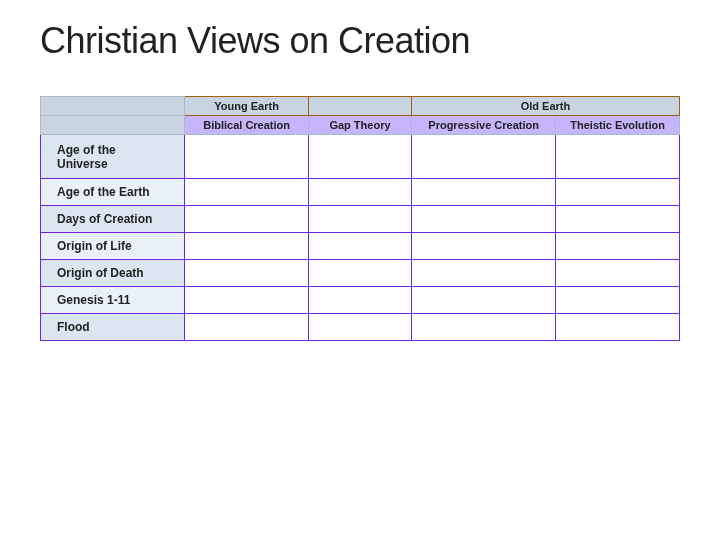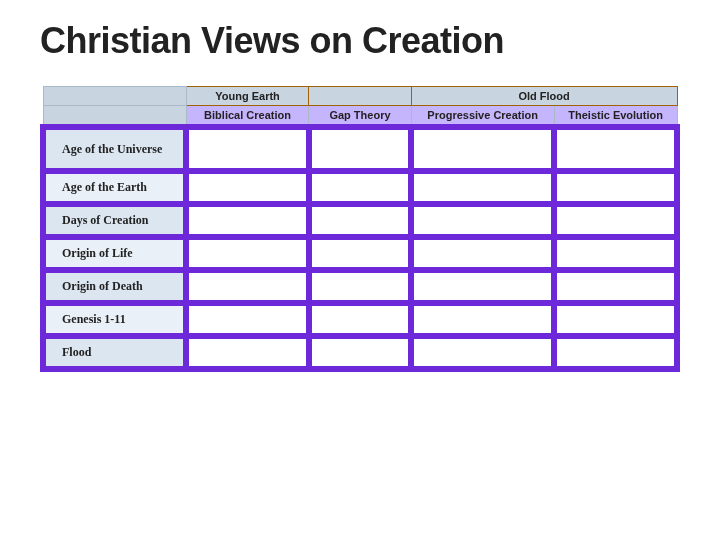--- a/index.html
+++ b/index.html
@@ -17,23 +17,23 @@
     }
 
     .page-container {
       width: 720px;
       height: 540px;
       padding: 20px 40px;
     }
 
     .page-title {
       font-size: 36px;
-      font-weight: bold;
+      font-weight: normal;
       color: #222222;
-      margin-bottom: 24px;
+      margin-bottom: 34px;
       letter-spacing: -0.5px;
     }
 
     .table-wrapper {
       width: 100%;
     }
 
     table {
       width: 100%;
       border-collapse: collapse;
@@ -66,27 +66,26 @@
       color: #222;
     }
 
     .header-sub td:first-child {
       background-color: #c8d4e0;
       border: 1px solid #aab8c8;
     }
 
     
     .data-row td {
-      border: 6px solid #6d28d9;
+      border: 1px solid #6d28d9;
       padding: 6px 16px;
       font-size: 12px;
       font-weight: bold;
       color: #222;
       vertical-align: middle;
-      font-family: Liberation Serif, serif;
     }
 
     .data-row:nth-child(odd) td {
       background-color: #dce6f0;
     }
 
     .data-row:nth-child(even) td {
       background-color: #eaf0f7;
     }
 
@@ -127,21 +126,21 @@
         <col class="col-biblical">
         <col class="col-gap">
         <col class="col-progressive">
         <col class="col-theistic">
       </colgroup>
       <thead>
         <tr class="header-top">
           <td></td>
           <td>Young Earth</td>
           <td></td>
-          <td colspan="2">Old Flood</td>
+          <td colspan="2">Old Earth</td>
         </tr>
         <tr class="header-sub">
           <td></td>
           <td>Biblical Creation</td>
           <td>Gap Theory</td>
           <td>Progressive Creation</td>
           <td>Theistic Evolution</td>
         </tr>
       </thead>
       <tbody id="table-body">

